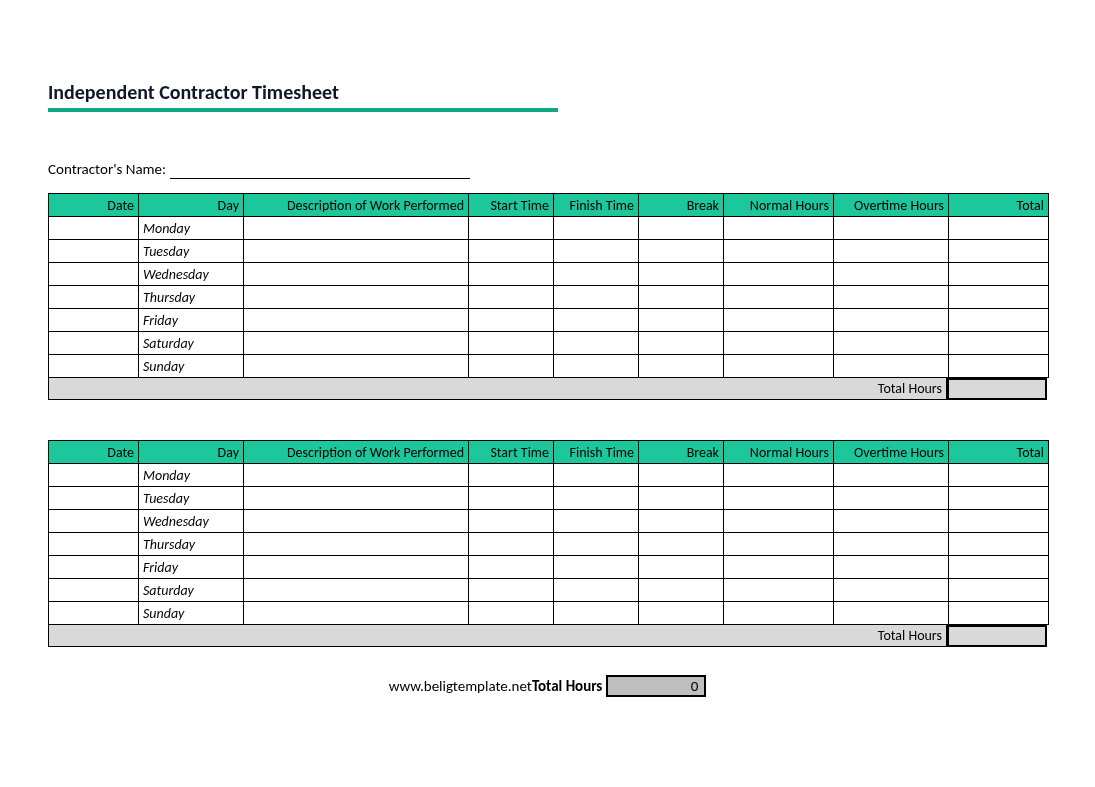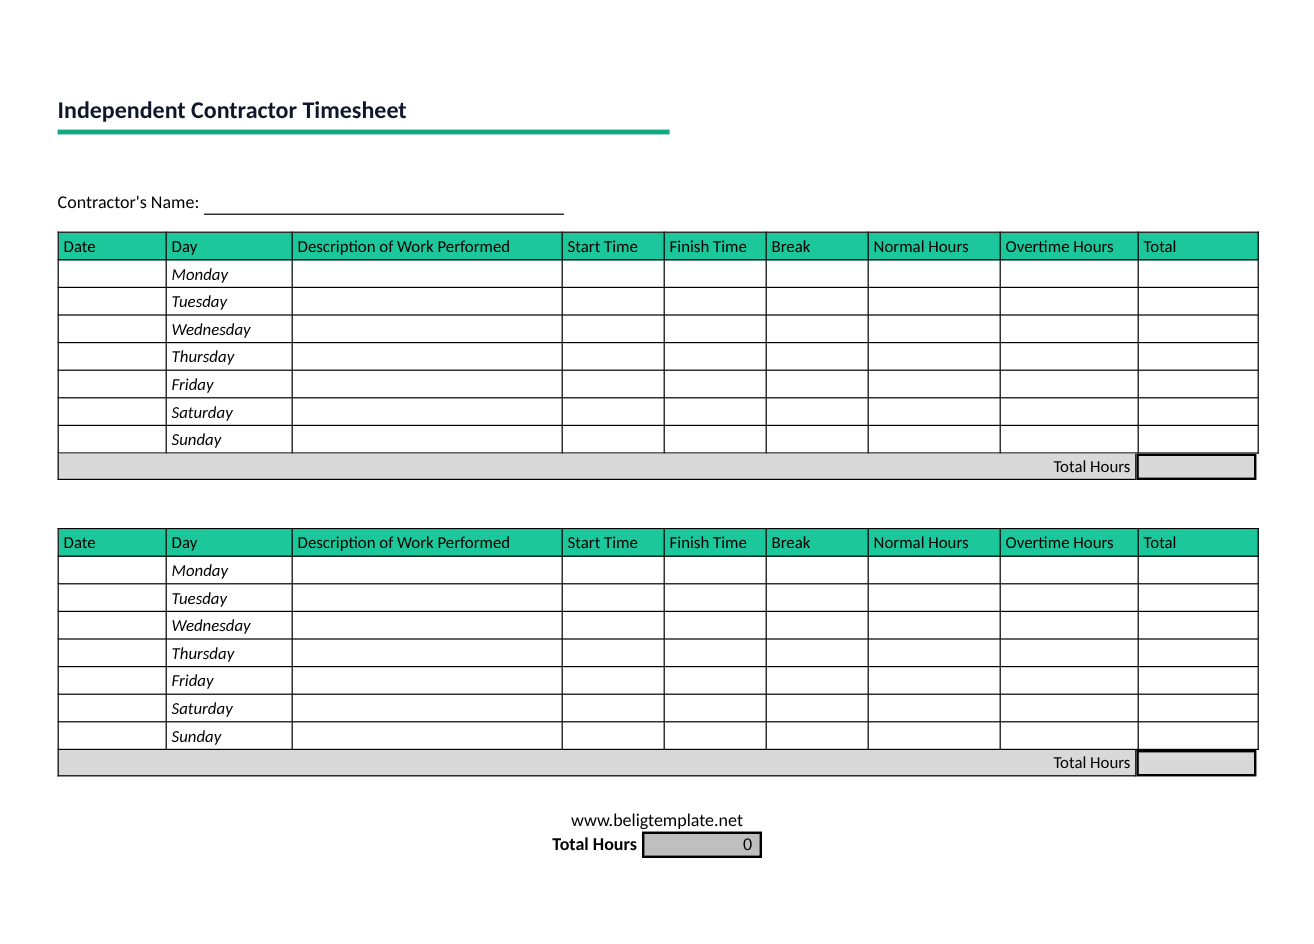--- a/index.html
+++ b/index.html
@@ -53,21 +53,21 @@
     border: 1px solid #000;
     font-size: 14px;
     height: 20px;
     padding: 1px 4px;
     vertical-align: middle;
   }
   table.timesheet th {
     background: #1bc79b;
     color: #000;
     font-weight: normal;
-    text-align: left;
+    text-align: right;
   }
   table.timesheet td.day {
     text-align: left;
     font-style: italic;
   }
   
   col.c-date   { width: 90px; }
   col.c-day    { width: 105px; }
   col.c-desc   { width: 225px; }
   col.c-start  { width: 85px; }
@@ -103,21 +103,20 @@
     justify-content: flex-end;
     padding-right: 6px;
   }
 
   .grand-row {
     display: flex;
     justify-content: center;
     align-items: center;
     margin-top: 28px;
     font-size: 15px;
-    flex-direction: column;
   }
   .grand-right {
     display: flex;
     align-items: center;
   }
   .grand-label {
     font-weight: bold;
     padding-right: 4px;
   }
   .grand-val {

